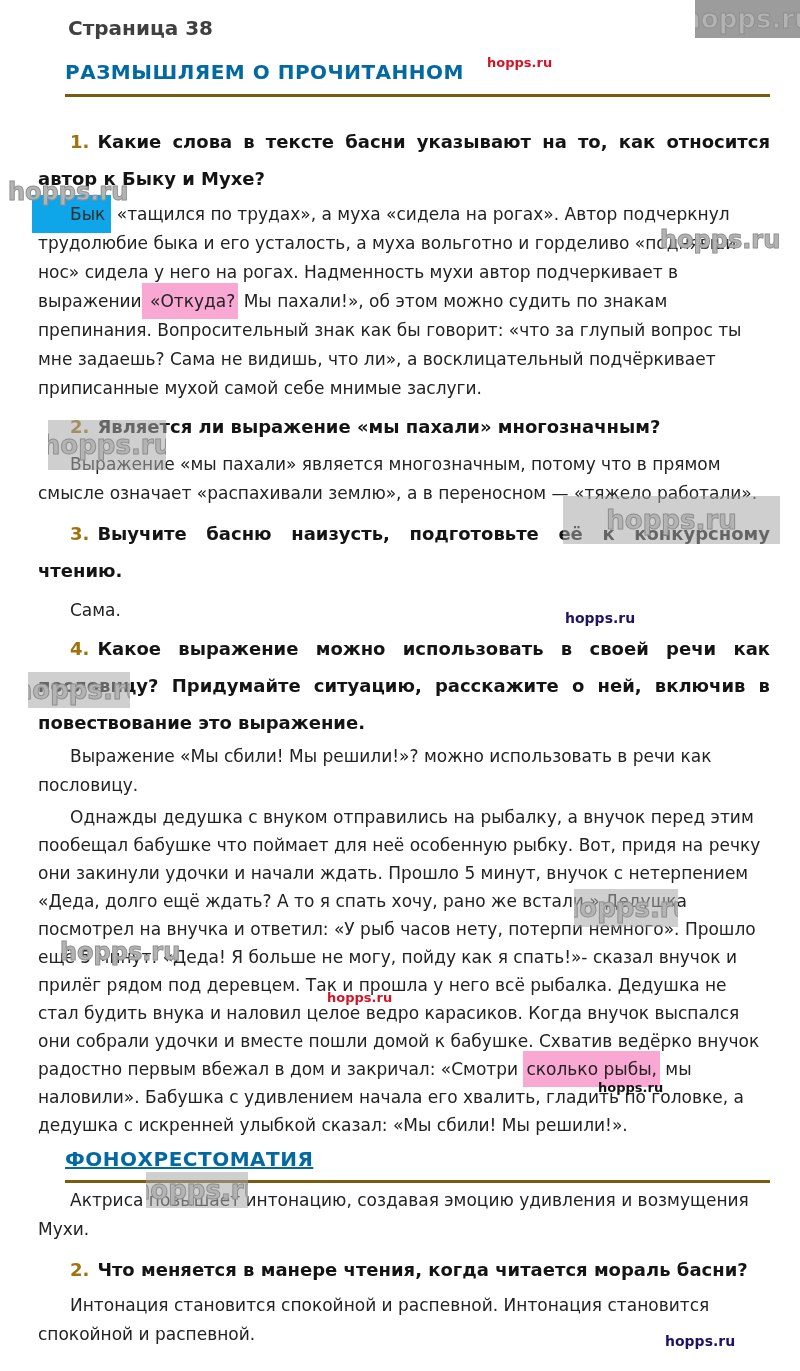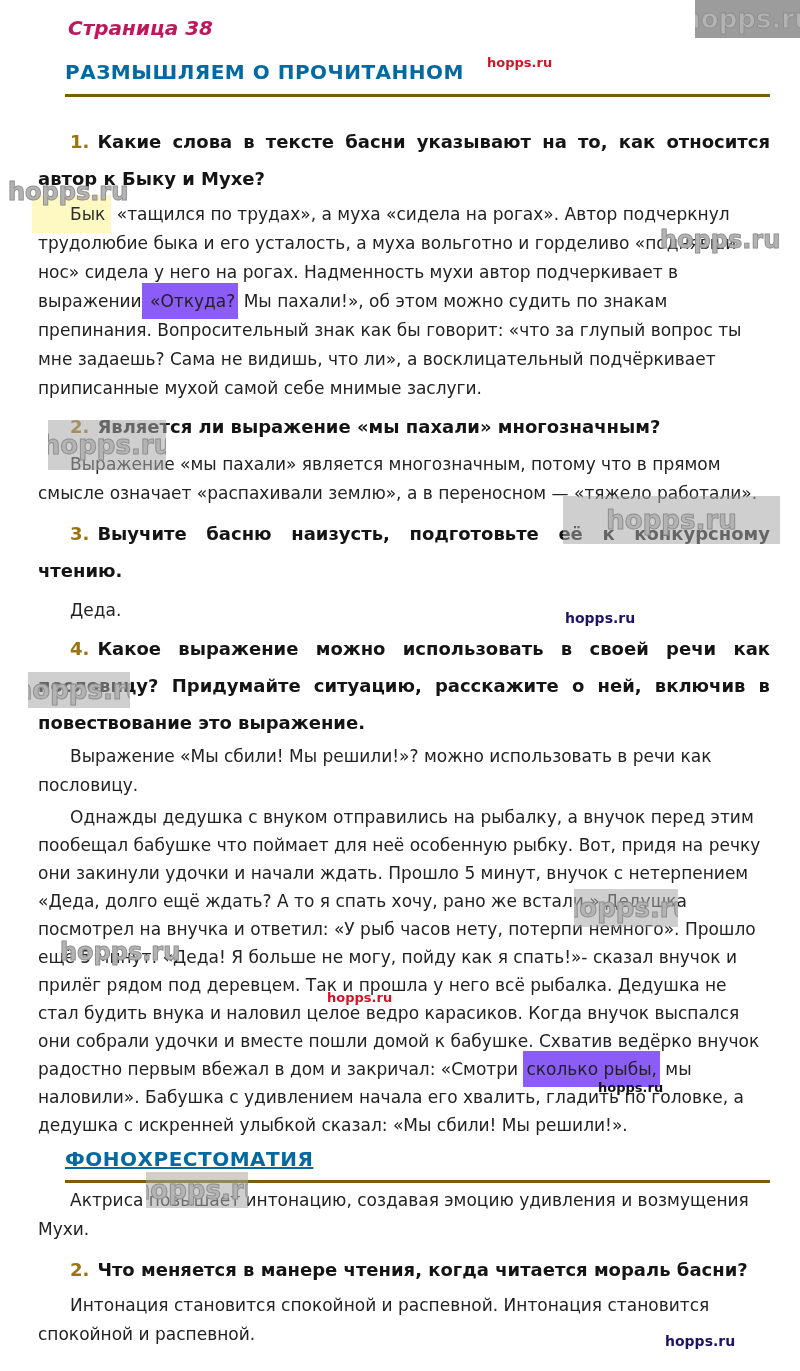--- a/index.html
+++ b/index.html
@@ -10,22 +10,21 @@
     padding:14px 30px 0 38px;
     background:#ffffff;
     overflow:hidden;
     font-family:"DejaVu Sans","Liberation Sans",sans-serif;
     color:#1c1c1c;
   }
   
   .page-label{
     margin:2px 0 0 30px;
     font-size:20px;line-height:24px;font-weight:bold;
-    color:#be185d;
-    font-style:italic;
+    color:#404040;
   }
   .sec-title{
     margin:20px 0 0 27px;
     font-size:20px;line-height:24px;font-weight:bold;
     letter-spacing:.5px;
     color:#0369a1;
   }
   .rule{
     margin:10px 0 0 27px;
     height:3px;background:#7b5b0e;
@@ -38,26 +37,26 @@
     margin:0;text-indent:32px;
     font-size:17px;line-height:29px;color:#222222;
   }
   .story{line-height:28px;}
   .qnum{color:#a0720e;margin-right:8px;}
   .mt11{margin-top:26px;} .mt3{margin-top:3px;} .mt5{margin-top:5px;}
   .mt7{margin-top:7px;}  .mt1{margin-top:1px;} .mt8{margin-top:8px;text-decoration:underline;}
   .mt9{margin-top:9px;}  .mt10{margin-top:10px;}
   
   .hl-green{
-    background:#fef9c3;
+    background:#0ea5e9;
     padding:9px 6px 9px 38px;margin-left:-38px;
     color:#2e2e2e;
   }
   .hl-peach{
-    background:#8b5cf6;
+    background:#f9a8d4;
     padding:8px 3px;
   }
   
   .wm-outline{
     font-weight:bold;
     color:rgba(255,255,255,.25);
     -webkit-text-stroke:1px #8f8f8f;
     text-shadow:0 0 1px #9a9a9a;
     white-space:nowrap;
   }
@@ -132,21 +131,21 @@
   <p class="question mt11"><span class="qnum">1.</span><span>Какие слова в тексте басни указывают на то, как относится автор к Быку и Мухе?</span></p>
 
   <p class="answer mt3"><span class="hl-green">Бык</span><span> «тащился по трудах», а муха «сидела на рогах». Автор подчеркнул трудолюбие быка и его усталость, а муха вольготно и горделиво «поднявши нос» сидела у него на рогах. Надменность мухи автор подчеркивает в выражении</span><span class="hl-peach"> «Откуда?</span><span> Мы пахали!», об этом можно судить по знакам препинания. Вопросительный знак как бы говорит: «что за глупый вопрос ты мне задаешь? Сама не видишь, что ли», а восклицательный подчёркивает приписанные мухой самой себе мнимые заслуги.</span></p>
 
   <p class="question mt5"><span class="qnum">2.</span><span>Является ли выражение «мы пахали» многозначным?</span></p>
 
   <p class="answer mt5">Выражение «мы пахали» является многозначным, потому что в прямом смысле означает «распахивали землю», а в переносном — «тяжело работали».</p>
 
   <p class="question mt7"><span class="qnum">3.</span><span>Выучите басню наизусть, подготовьте её к конкурсному чтению.</span></p>
 
-  <p class="answer mt7">Деда.</p>
+  <p class="answer mt7">Сама.</p>
 
   <p class="question mt5"><span class="qnum">4.</span><span>Какое выражение можно использовать в своей речи как пословицу? Придумайте ситуацию, расскажите о ней, включив в повествование это выражение.</span></p>
 
   <p class="answer mt1">Выражение «Мы сбили! Мы решили!»? можно использовать в речи как пословицу.</p>
 
   <p class="answer story mt3"><span>Однажды дедушка с внуком отправились на рыбалку, а внучок перед этим пообещал бабушке что поймает для неё особенную рыбку. Вот, придя на речку они закинули удочки и начали ждать. Прошло 5 минут, внучок с нетерпением «Деда, долго ещё ждать? А то я спать хочу, рано же встали.» Дедушка посмотрел на внучка и ответил: «У рыб часов нету, потерпи немного». Прошло ещё 5 минут: «Деда! Я больше не могу, пойду как я спать!»- сказал внучок и прилёг рядом под деревцем. Так и прошла у него всё рыбалка. Дедушка не стал будить внука и наловил целое ведро карасиков. Когда внучок выспался они собрали удочки и вместе пошли домой к бабушке. Схватив ведёрко внучок радостно первым вбежал в дом и закричал: «Смотри </span><span class="hl-peach">сколько рыбы,</span><span> мы наловили». Бабушка с удивлением начала его хвалить, гладить по головке, а дедушка с искренней улыбкой сказал: «Мы сбили! Мы решили!».</span></p>
 
   <h2 class="sec-title mt8">ФОНОХРЕСТОМАТИЯ</h2>
   <div class="rule mt9"></div>
 

